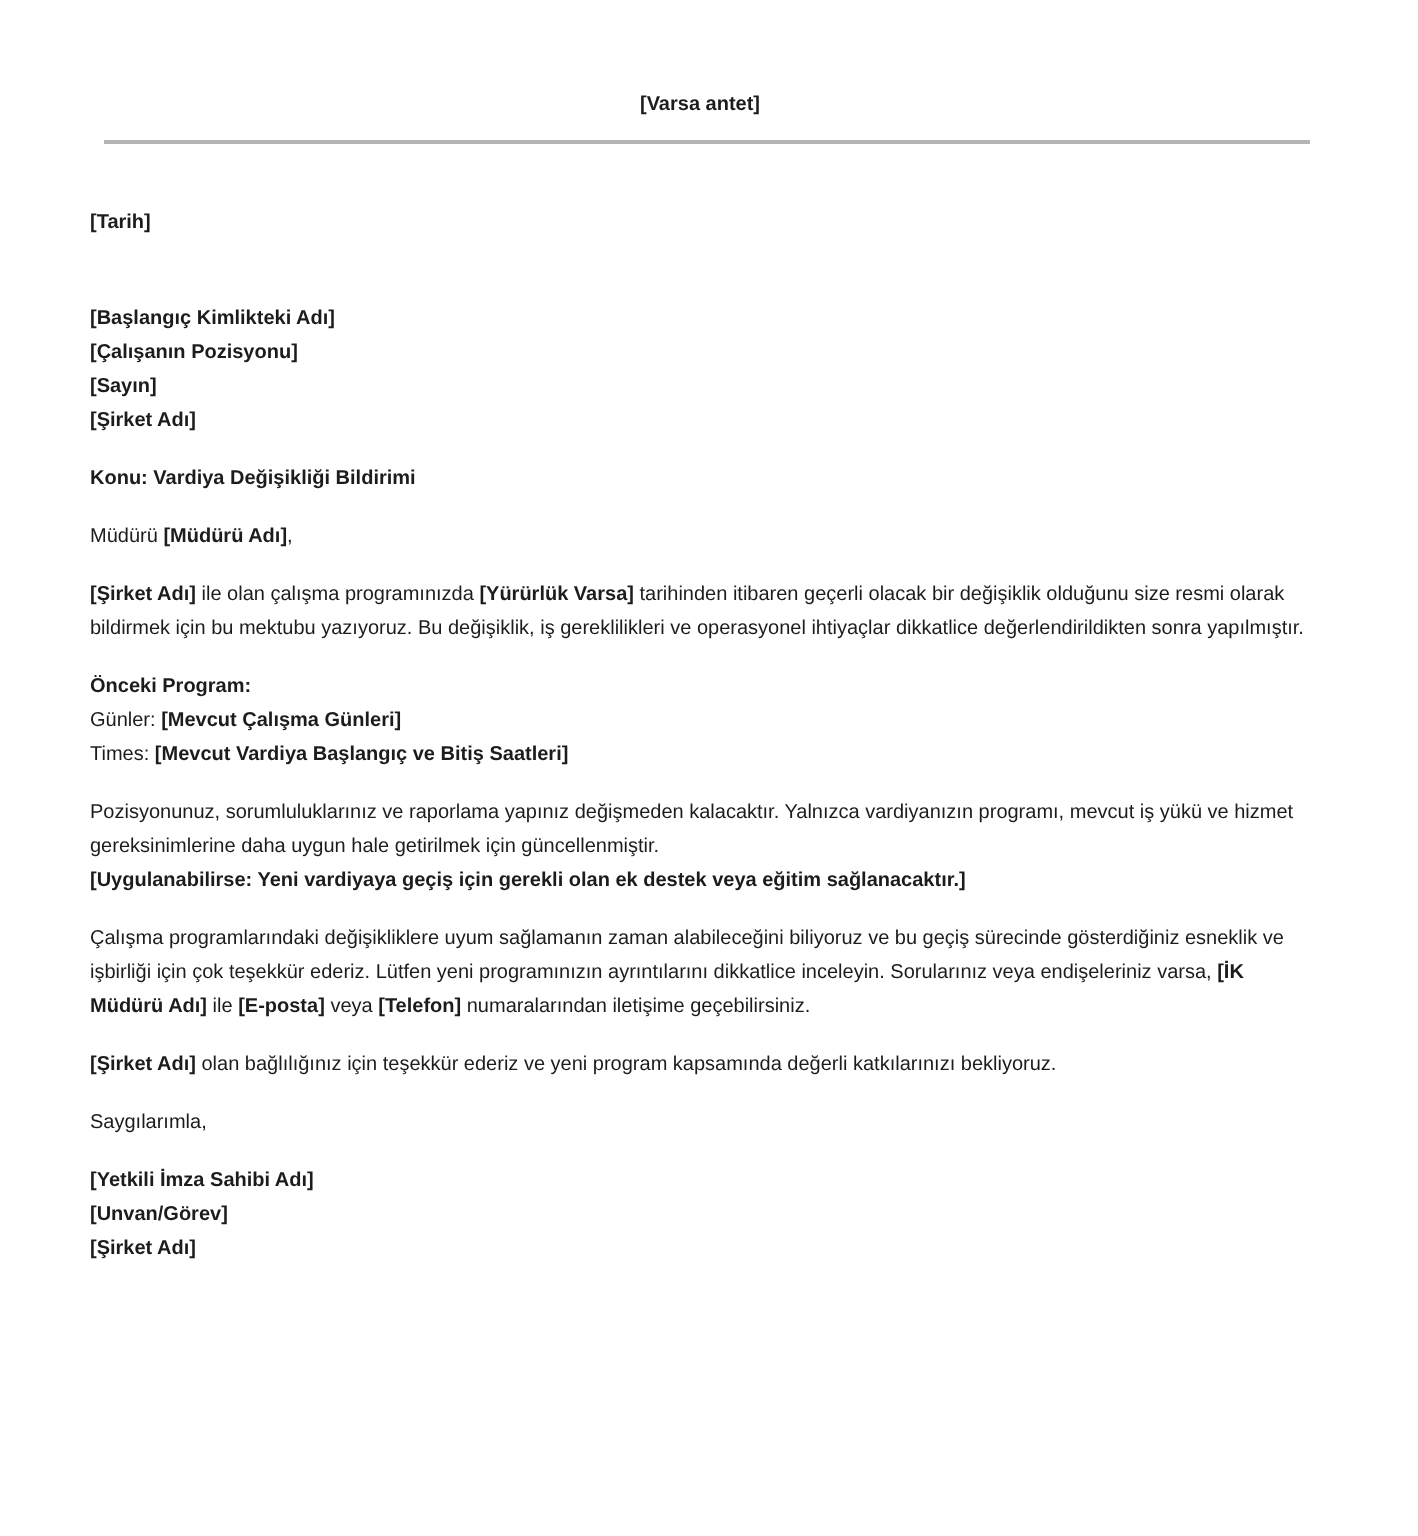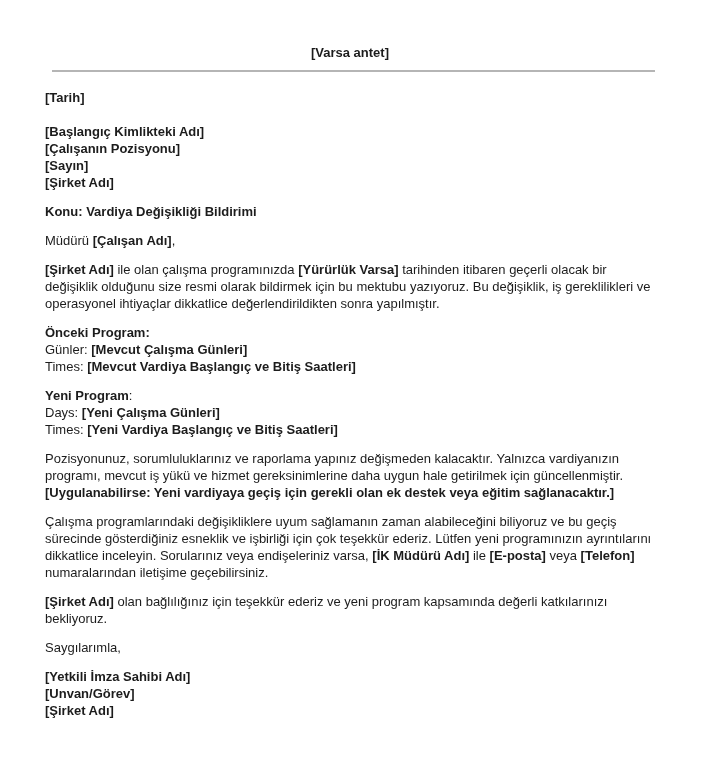--- a/index.html
+++ b/index.html
@@ -8,38 +8,38 @@
     background: #ffffff;
   }
   .page {
     position: relative;
     width: 709px;
     height: 768px;
     box-sizing: border-box;
     padding: 44px 54px 0 45px;
     background: #ffffff;
     font-family: "Liberation Sans", sans-serif;
-    font-size: 13px;
+    font-size: 10px;
     line-height: 17px;
     color: #1c1c1c;
     overflow: hidden;
   }
   .b { font-weight: bold; }
   .letterhead {
     text-align: center;
     font-weight: bold;
   }
   .divider {
     height: 2px;
     width: 603px;
     margin: 9px 0 0 7px;
     background: #b5b5b5;
   }
   .blk { margin-top: 12px; }
-  .blk-lg { margin-top: 17px; }
+  .blk-lg { margin-top: 31px; }
   p { margin: 12px 0 0 0; }
 </style>
 </head>
 <body>
 
 <div class="page">
 
   <div class="letterhead">[Varsa antet]</div>
 
   <div class="divider"></div>
@@ -48,35 +48,30 @@
 
   <div class="blk-lg">
     <div class="b">[Başlangıç Kimlikteki Adı]</div>
     <div class="b">[Çalışanın Pozisyonu]</div>
     <div class="b">[Sayın]</div>
     <div class="b">[Şirket Adı]</div>
   </div>
 
   <div class="blk b">Konu: Vardiya Değişikliği Bildirimi</div>
 
-  <div class="blk"><span>Müdürü </span><span class="b">[Çalışan Adı]</span><span>,</span></div>
+  <div class="blk"><span>Müdürü </span><span class="b">[Müdürü Adı]</span><span>,</span></div>
 
   <p><span class="b">[Şirket Adı]</span><span> ile olan çalışma programınızda </span><span class="b">[Yürürlük Varsa]</span><span> tarihinden itibaren geçerli olacak bir değişiklik olduğunu size resmi olarak bildirmek için bu mektubu yazıyoruz. Bu değişiklik, iş gereklilikleri ve operasyonel ihtiyaçlar dikkatlice değerlendirildikten sonra yapılmıştır.</span></p>
 
   <div class="blk">
     <div class="b">Önceki Program:</div>
     <div><span>Günler: </span><span class="b">[Mevcut Çalışma Günleri]</span></div>
     <div><span>Times: </span><span class="b">[Mevcut Vardiya Başlangıç ve Bitiş Saatleri]</span></div>
   </div>
 
-  <div class="blk">
-    <div><span class="b">Yeni Program</span><span>:</span></div>
-    <div><span>Days: </span><span class="b">[Yeni Çalışma Günleri]</span></div>
-    <div><span>Times: </span><span class="b">[Yeni Vardiya Başlangıç ve Bitiş Saatleri]</span></div>
-  </div>
 
   <p><span>Pozisyonunuz, sorumluluklarınız ve raporlama yapınız değişmeden kalacaktır. Yalnızca vardiyanızın programı, mevcut iş yükü ve hizmet gereksinimlerine daha uygun hale getirilmek için güncellenmiştir.</span><br><span class="b">[Uygulanabilirse: Yeni vardiyaya geçiş için gerekli olan ek destek veya eğitim sağlanacaktır.]</span></p>
 
   <p><span>Çalışma programlarındaki değişikliklere uyum sağlamanın zaman alabileceğini biliyoruz ve bu geçiş sürecinde gösterdiğiniz esneklik ve işbirliği için çok teşekkür ederiz. Lütfen yeni programınızın ayrıntılarını dikkatlice inceleyin. Sorularınız veya endişeleriniz varsa, </span><span class="b">[İK Müdürü Adı]</span><span> ile </span><span class="b">[E-posta]</span><span> veya </span><span class="b">[Telefon]</span><span> numaralarından iletişime geçebilirsiniz.</span></p>
 
   <p><span class="b">[Şirket Adı]</span><span> olan bağlılığınız için teşekkür ederiz ve yeni program kapsamında değerli katkılarınızı bekliyoruz.</span></p>
 
   <p>Saygılarımla,</p>
 
   <div class="blk">

